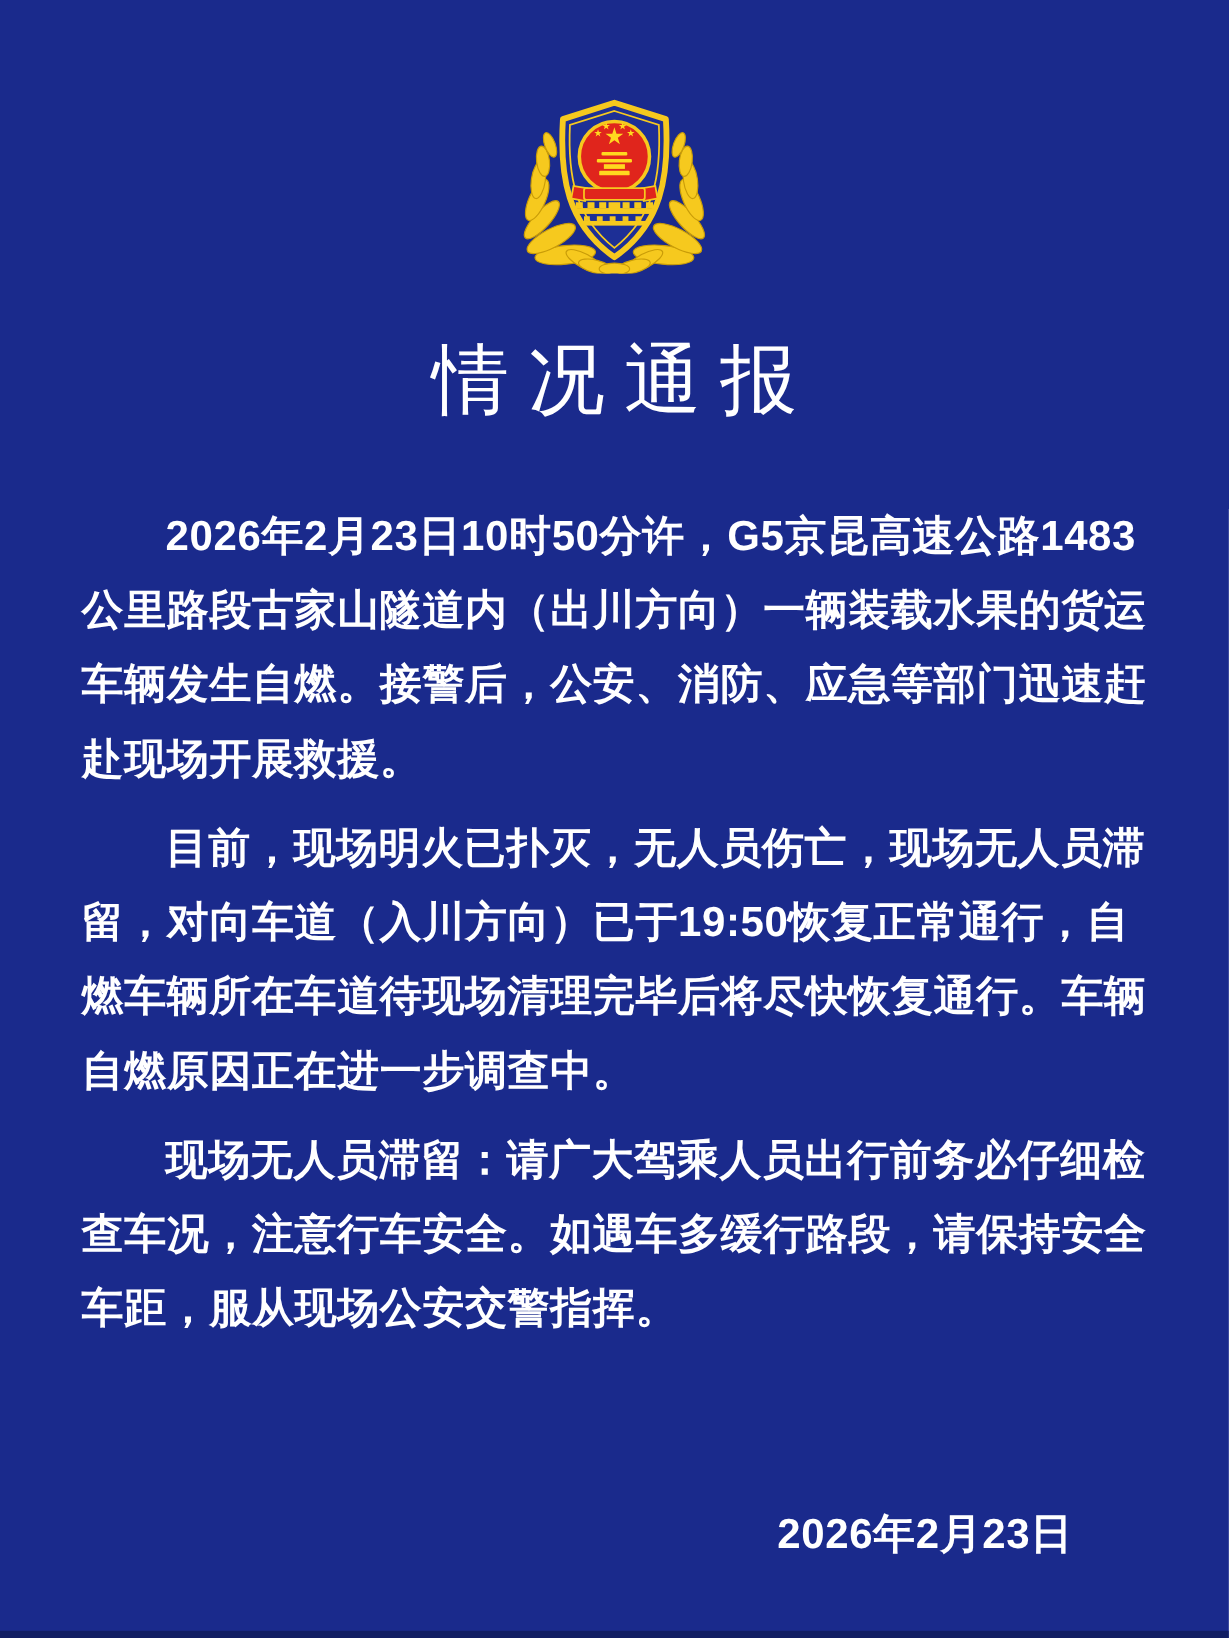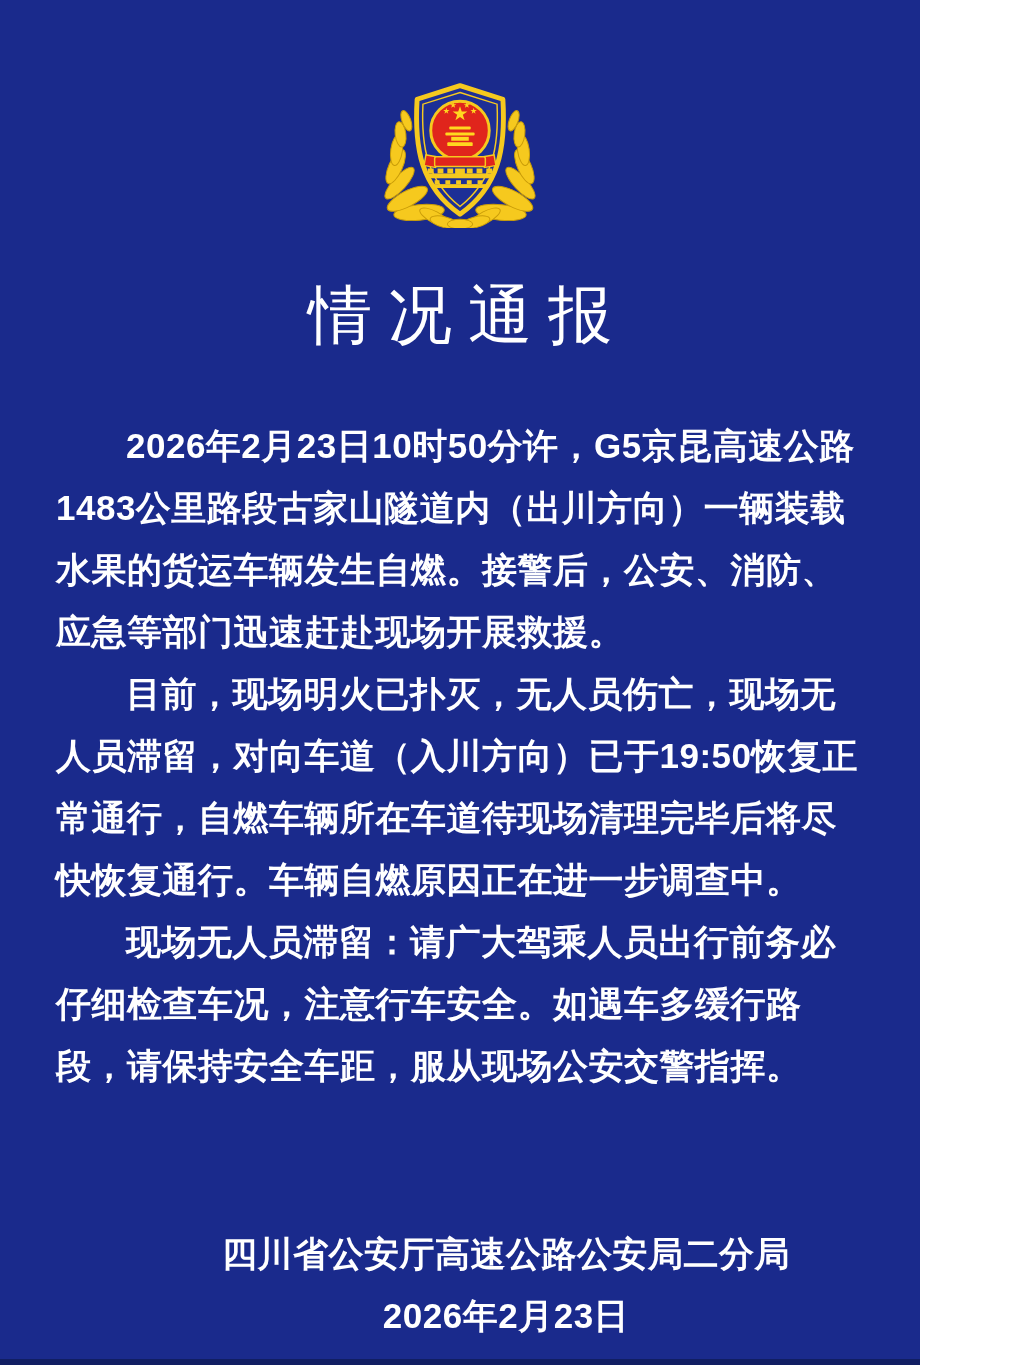--- a/index.html
+++ b/index.html
@@ -1,21 +1,21 @@
 <!DOCTYPE html>
 <html><head>
 <meta charset="utf-8">
 <style>
   html, body {
     margin: 0;
     padding: 0;
   }
   .page {
     position: relative;
-    width: 920px;
+    width: 1024px;
     height: 1365px;
     background: #1a2a8c;
     color: #ffffff;
     font-family: "Liberation Sans", "DejaVu Sans", sans-serif;
     overflow: hidden;
   }
   .page::after {
     content: "";
     position: absolute;
     left: 0; right: 0; bottom: 0;
@@ -39,21 +39,21 @@
     color: #ffffff;
   }
   .body-text {
     margin: 56px 56px 0 56px;
     font-size: 35px;
     line-height: 62px;
     font-weight: 700;
     letter-spacing: 0.5px;
   }
   .body-text p {
-    margin: 0;
+    margin: 12px;
     text-indent: 2em;
   }
   .sign-block {
     display: flex;
     flex-direction: column;
     align-items: center;
     width: max-content;
     margin: 126px 130px 0 auto;
     font-size: 35px;
     line-height: 62px;
@@ -139,17 +139,16 @@
 
   <h1 class="title">情况通报</h1>
 
   <div class="body-text">
     <p>2026年2月23日10时50分许，G5京昆高速公路1483公里路段古家山隧道内（出川方向）一辆装载水果的货运车辆发生自燃。接警后，公安、消防、应急等部门迅速赶赴现场开展救援。</p>
     <p>目前，现场明火已扑灭，无人员伤亡，现场无人员滞留，对向车道（入川方向）已于19:50恢复正常通行，自燃车辆所在车道待现场清理完毕后将尽快恢复通行。车辆自燃原因正在进一步调查中。</p>
     <p>现场无人员滞留：请广大驾乘人员出行前务必仔细检查车况，注意行车安全。如遇车多缓行路段，请保持安全车距，服从现场公安交警指挥。</p>
   </div>
 
   <div class="sign-block">
-    <div>四川省公安厅高速公路公安局二分局</div>
     <div>2026年2月23日</div>
   </div>
 
 </div>
 
 </body></html>

